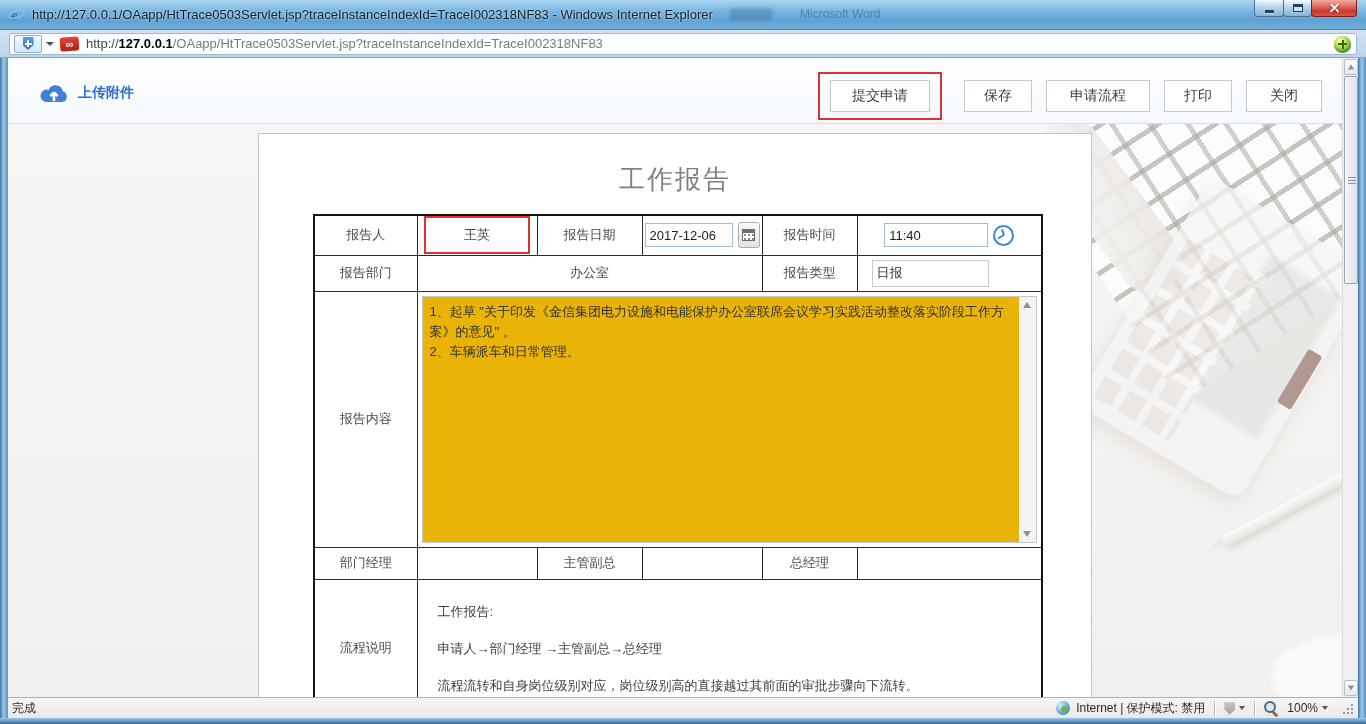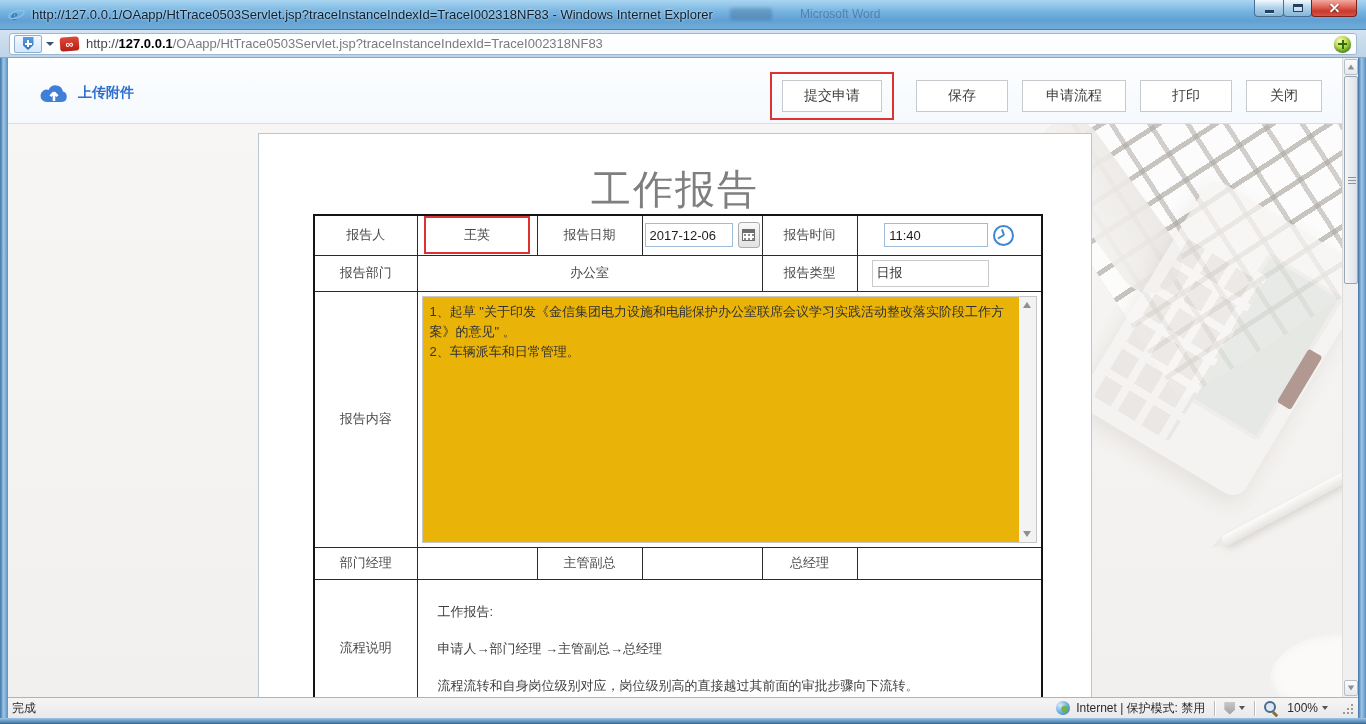--- a/index.html
+++ b/index.html
@@ -66,21 +66,21 @@
   
   .toolbar { position:absolute; left:8px; top:58px; width:1334px; height:66px;
     background:linear-gradient(#fdfeff, #f5f9fd); border-bottom:1px solid #d8dee4; }
   .upload { position:absolute; left:30px; top:24px; display:flex; align-items:center; gap:8px;
     color:#2f6fd0; font-weight:bold; font-size:14px; cursor:pointer; }
   .btn-row { position:absolute; right:20px; top:22px; display:flex; align-items:flex-start; }
   .red-annot { border:2px solid #e03131; padding:6px 10px; margin:-8px 8px 0 0; }
   .btn { height:32px; background:#fff; border:1px solid #c6cace; color:#3f3f3f; font-size:14px;
     display:flex; align-items:center; justify-content:center; cursor:pointer; margin-left:14px; }
   .red-annot .btn { margin-left:0; }
-  .btn.w100{width:100px;} .btn.w72{width:92px;} .btn.w104{width:104px;} .btn.w76{width:76px;}
+  .btn.w100{width:100px;} .btn.w72{width:68px;} .btn.w104{width:104px;} .btn.w76{width:76px;}
 
   
   .page { position:absolute; left:8px; top:124px; width:1334px; height:573px; overflow:hidden;
     background:linear-gradient(180deg,#f7f6f4,#f2f0ee); }
   .photo-keyboard { position:absolute; left:1046px; top:-150px; width:560px; height:300px;
     transform:rotate(-33deg); opacity:.75; background:#dcd8d4; border-radius:10px;
     background-image:
       repeating-linear-gradient(90deg, transparent 0 27px, rgba(150,144,138,.55) 27px 32px),
       repeating-linear-gradient(0deg, #ffffff 0 26px, rgba(150,144,138,.5) 26px 31px); }
   .photo-obj { position:absolute; left:1070px; top:-18px; width:64px; height:200px; transform:rotate(-36deg);
@@ -97,21 +97,21 @@
   .photo-pen { position:absolute; left:1205px; top:372px; width:172px; height:11px; transform:rotate(-28deg);
     background:linear-gradient(#fdfdfc,#e7e4e0); border-radius:6px; box-shadow:0 4px 7px rgba(130,120,110,.25); opacity:.9; }
   .photo-pen::before { content:""; position:absolute; left:-13px; top:0; width:0; height:0;
     border-top:5.5px solid transparent; border-bottom:5.5px solid transparent; border-right:13px solid #eceae6; }
   .photo-mouse { position:absolute; left:1262px; top:508px; width:160px; height:95px; border-radius:50%;
     background:#fcfbfa; box-shadow:inset -8px -5px 16px rgba(185,178,170,.45); opacity:.95; }
 
   
   .panel { position:absolute; left:250px; top:9px; width:834px; height:620px;
     background:#fff; border:1px solid #b9c7d2; }
-  .form-title { margin-top:28px; text-align:center; font-size:40px; letter-spacing:2px; color:#7f7f7f; }
+  .form-title { margin-top:28px; text-align:center; font-size:26px; letter-spacing:2px; color:#7f7f7f; }
   table.form { position:absolute; left:54px; top:80px; width:728px; border-collapse:collapse; table-layout:fixed;
     border:2px solid #141414; font-size:13px; color:#4a4a4a; }
   table.form td { border:1px solid #2b2b2b; text-align:center; vertical-align:middle; background:#fff; }
   .red-annot2 { display:inline-block; border:2px solid #e03131; padding:8px 38px; color:#4a4a4a; }
   .cell-flex { display:flex; align-items:center; justify-content:center; gap:5px; }
   input.fld { height:24px; border:1px solid #9fbcd8; font-size:13px; color:#1d1d1d; padding:0 4px;
     font-family:"Liberation Sans",sans-serif; background:#fff; }
   input.date { width:88px; }
   input.time { width:104px; }
   input.type { width:117px; height:27px; border:1px solid #c9c9c9; color:#333; }

